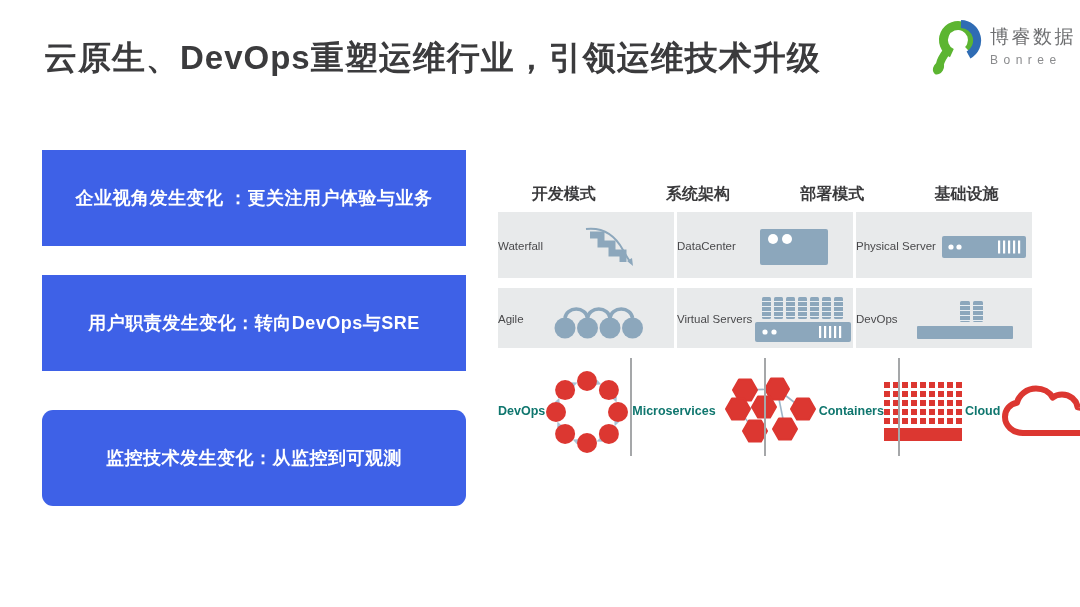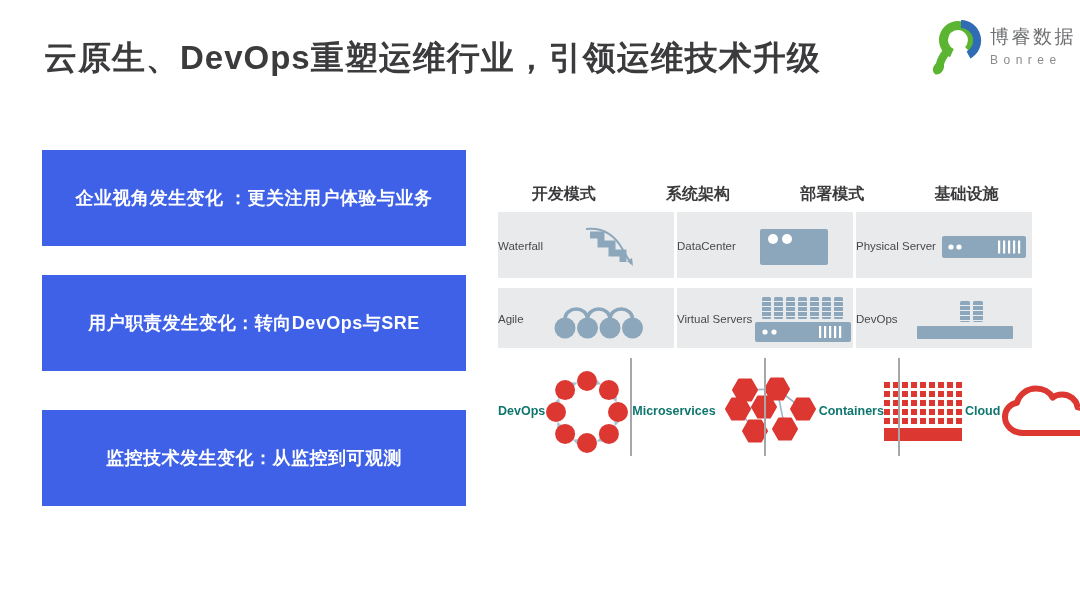--- a/index.html
+++ b/index.html
@@ -14,21 +14,21 @@
   
   .logo { position:absolute; left:928px; top:16px; display:flex; align-items:flex-start; }
   .logo-text { margin-left:8px; padding-top:8px; }
   .logo-name { font-size:19px; color:#6E6F71; letter-spacing:2.5px; font-weight:400; }
   .logo-latin { font-size:12px; color:#8A8B8D; letter-spacing:5.5px; margin-top:3px; }
 
   
   .point-card { position:absolute; left:42px; width:424px; height:96px;
                 background:#3E61E7; display:flex; align-items:center; justify-content:center;
                 text-align:center; padding:0 12px; }
-  .point-card.p1 { top:150px; } .point-card.p2 { top:275px; } .point-card.p3 { top:410px; }
+  .point-card.p1 { top:150px; } .point-card.p2 { top:275px; } .point-card.p3 { top:410px;border-radius:11px; }
   .point-label { color:#ffffff; font-size:18px; font-weight:700; letter-spacing:.5px; }
 
   
   .matrix { position:absolute; left:498px; top:184px; width:534px; }
   .hdr-row { display:flex; gap:3px; height:24px; }
   .hdr-cell { flex:1; text-align:center; font-size:16px; font-weight:700; color:#3A3A3C; }
   .row { display:flex; gap:3px; }
   .row1 { margin-top:4px; height:66px; }
   .row2 { margin-top:10px; height:60px; }
   .row3 { margin-top:8px; height:108px; position:relative; }

